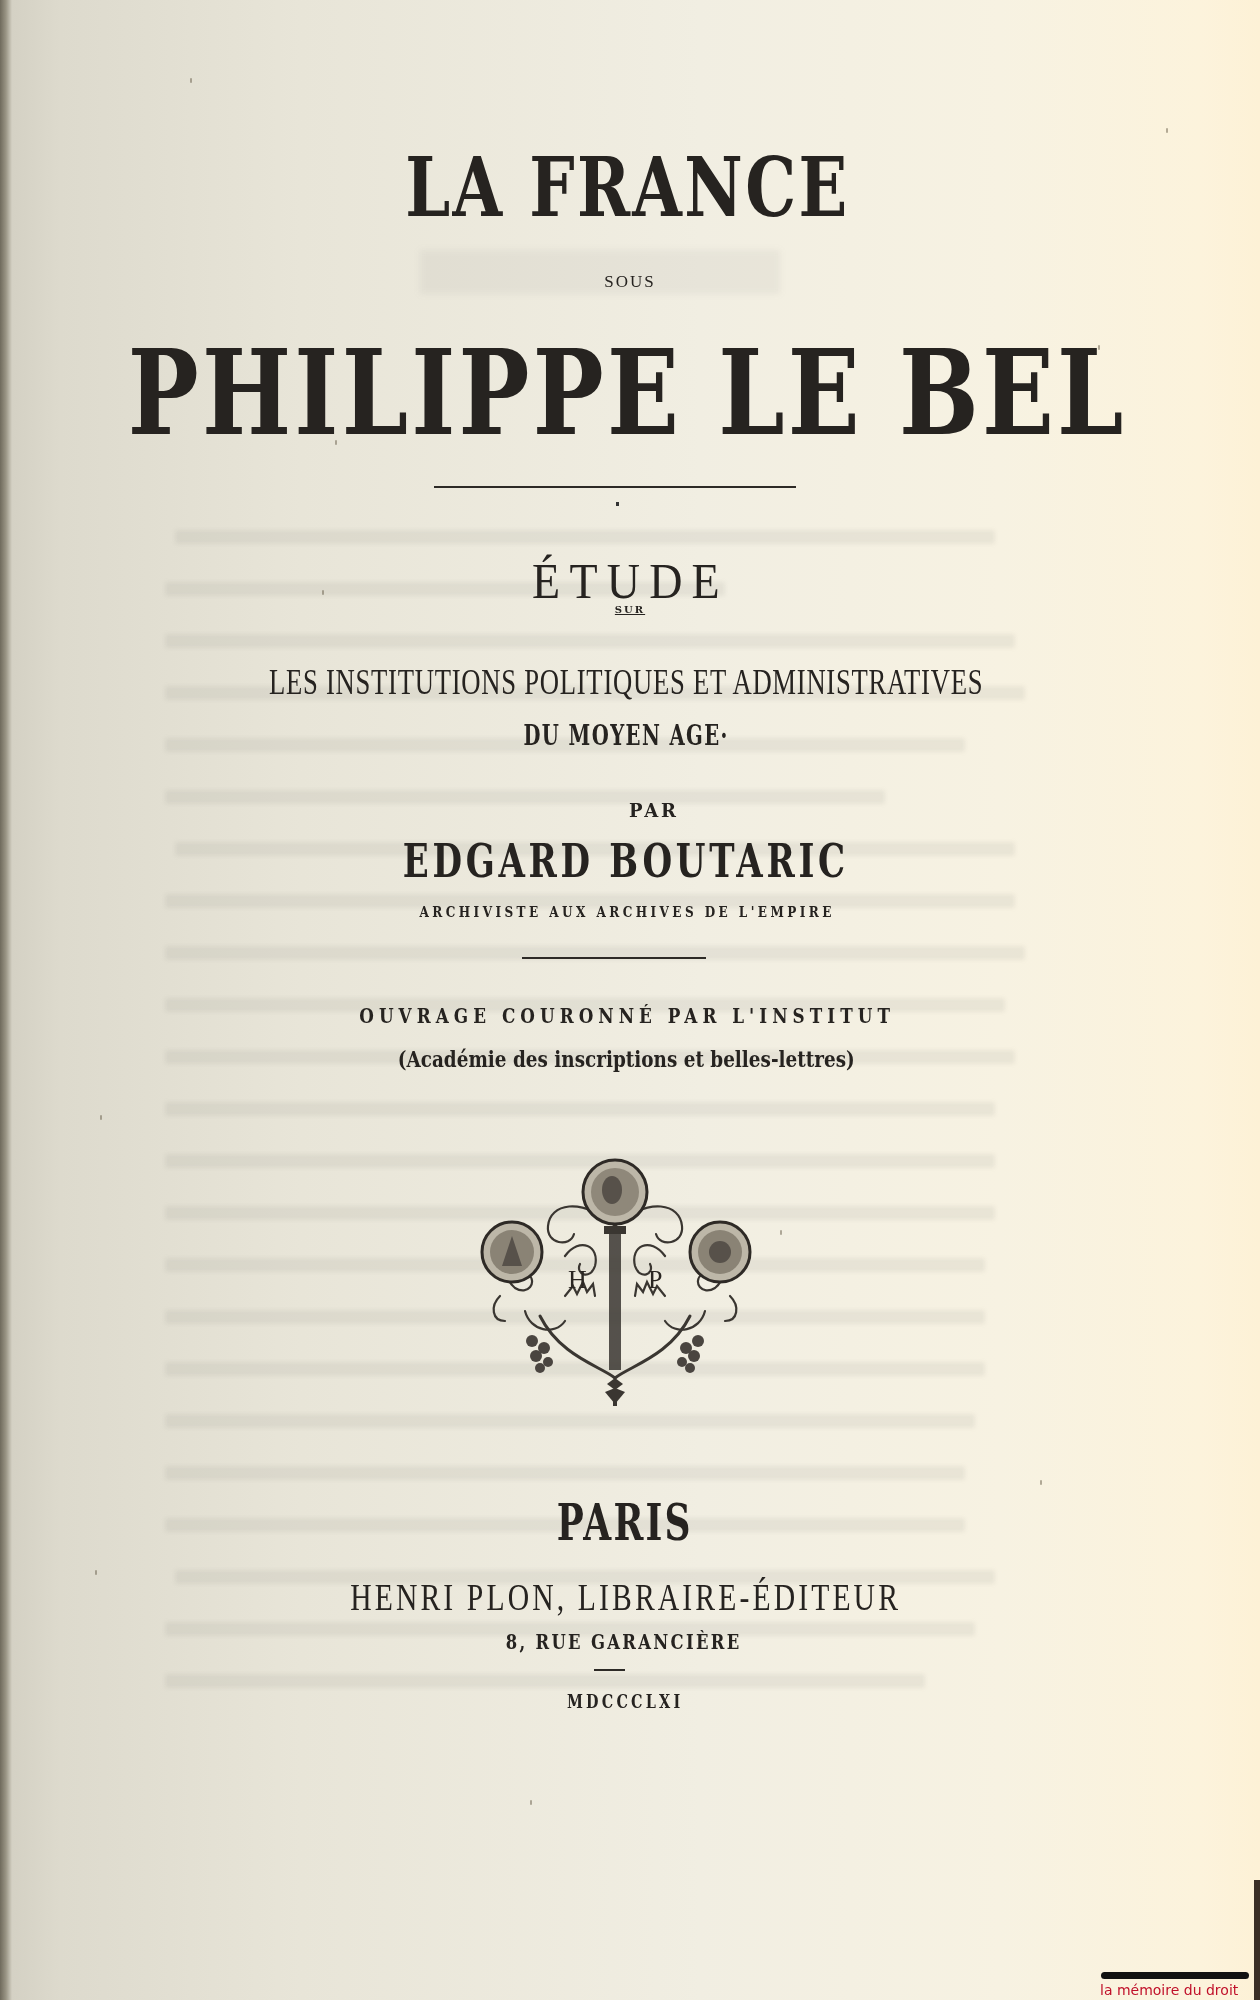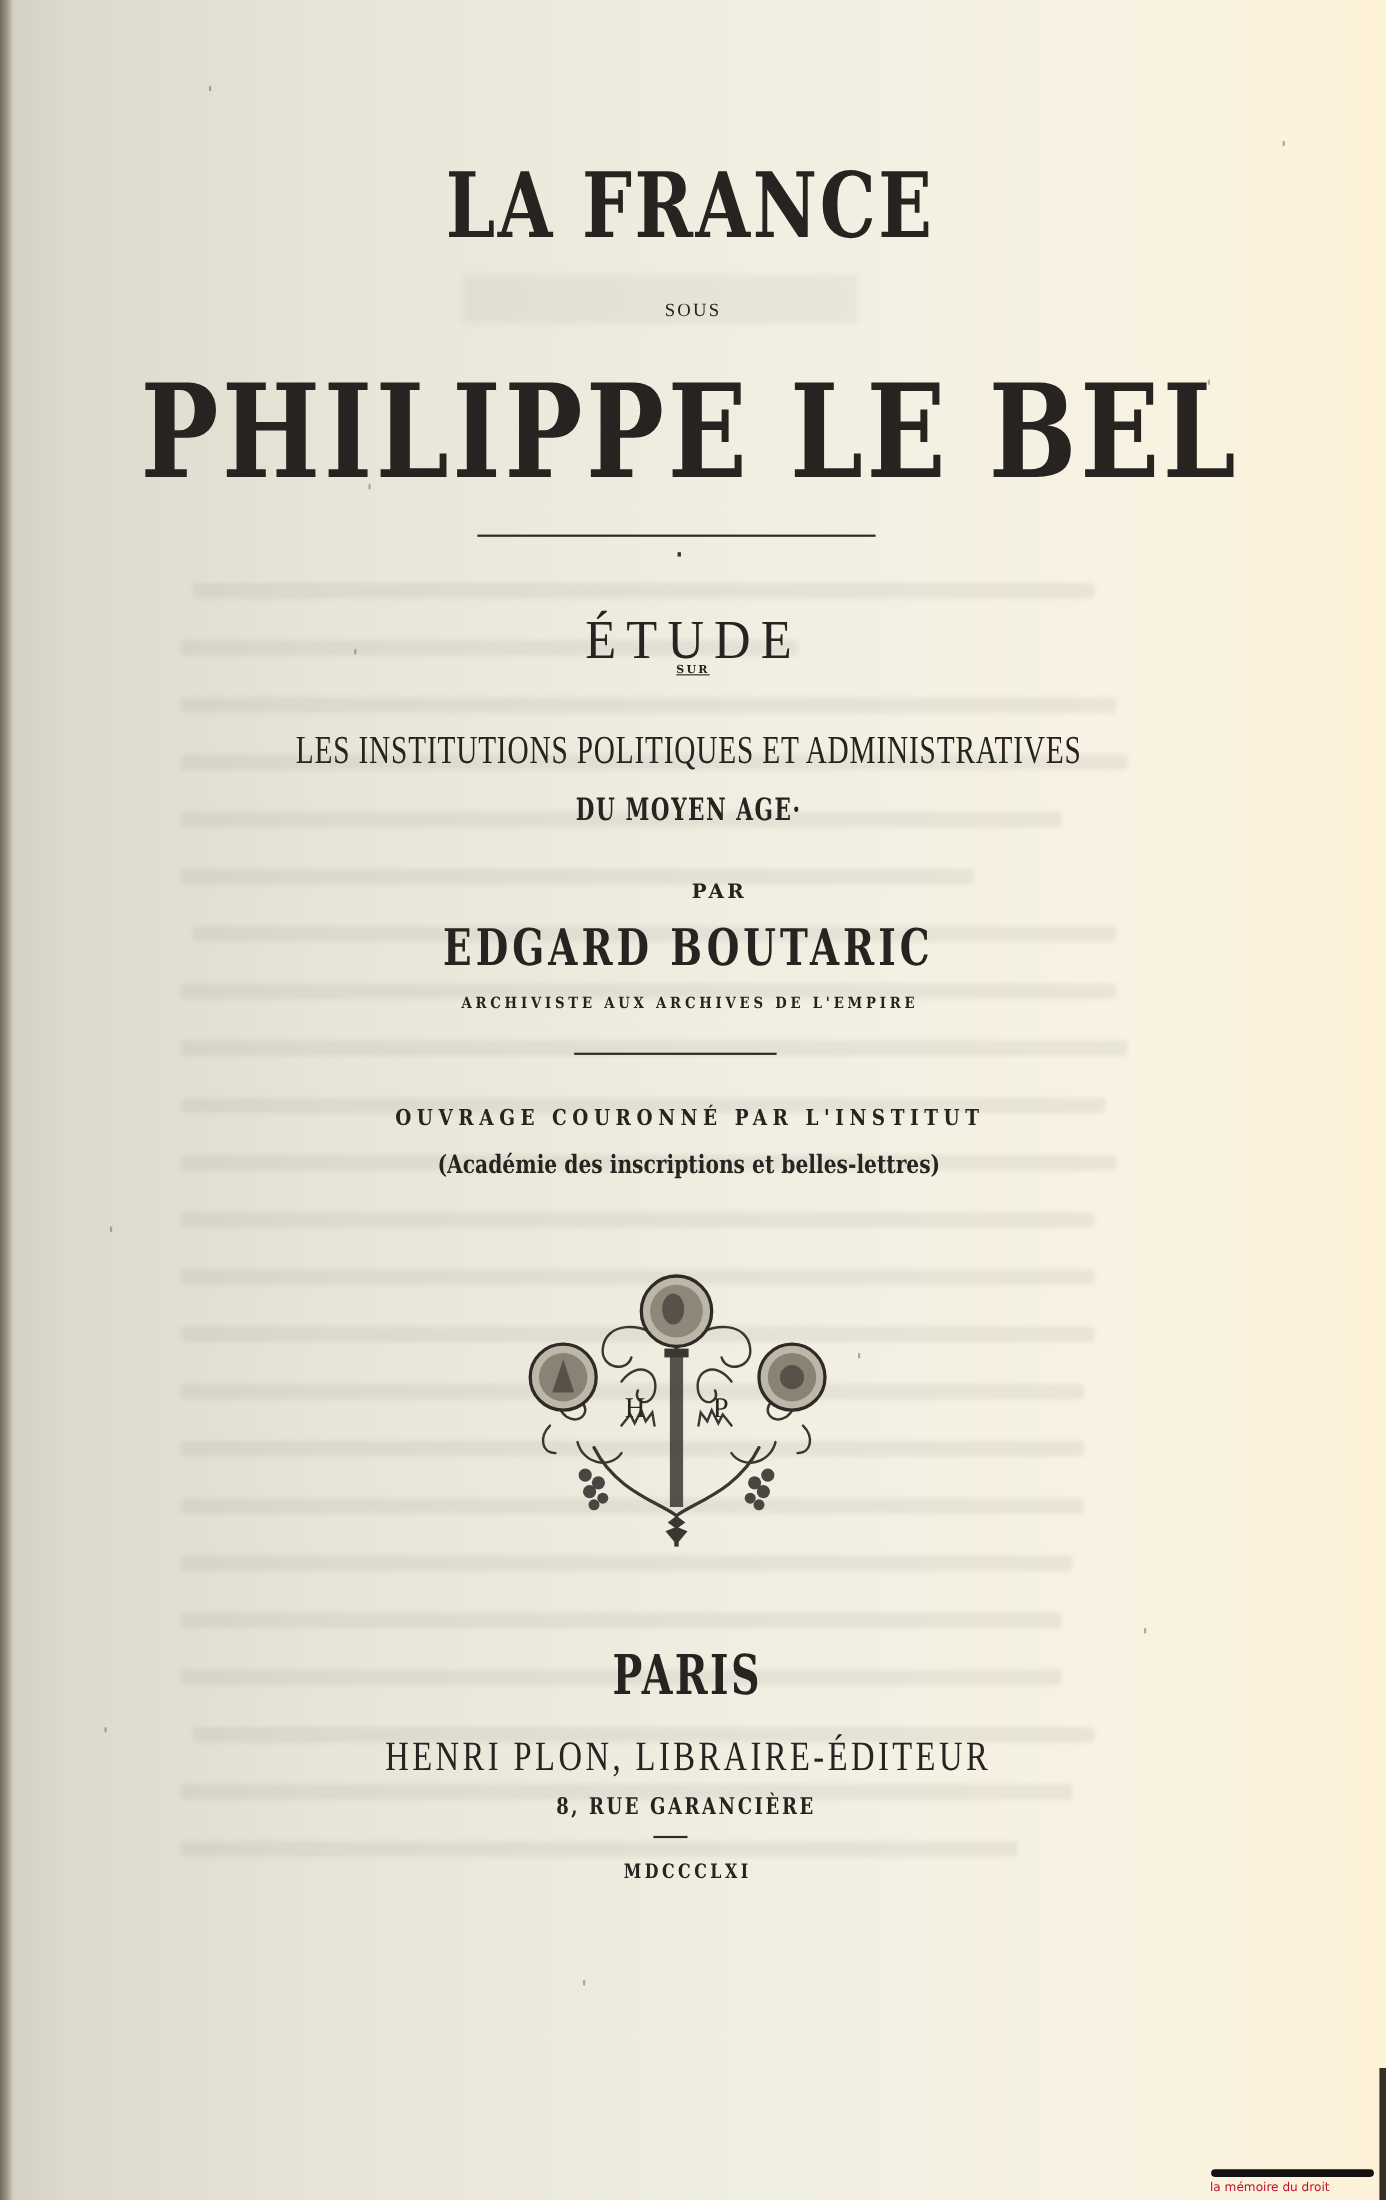--- a/index.html
+++ b/index.html
@@ -52,21 +52,21 @@
   .rule-short2 { left: 594px; top: 1669px; width: 31px; height: 2px; }
   .t-year { top: 1693px; font-size: 18px; font-weight: bold; letter-spacing: 4px; font-family: "DejaVu Serif", serif; transform: scaleX(0.80); transform-origin: 606px 0; line-height: 1; }
 
   .specks span { position: absolute; width: 2px; height: 5px; background: rgba(90,80,60,0.45); border-radius: 1px; }
 
   .logo { position: absolute; left: 1098px; top: 1888px; width: 160px; height: 112px; }
   .logo-edge { position: absolute; right: 0; top: 1880px; width: 6px; height: 120px; background: #3a2e26; }
   .logo-mdd { position: absolute; left: 0; top: 0; font-family: "DejaVu Sans", sans-serif; font-size: 72px; line-height: 1; letter-spacing: -3px; color: #c0102a; font-weight: normal; }
   .logo-mdd .hollow { color: transparent; -webkit-text-stroke: 1.5px #8a8a8a; }
   .logo-bar { position: absolute; left: 3px; top: 84px; width: 148px; height: 7px; background: #111; border-radius: 4px; }
-  .logo-tag { position: absolute; left: 2px; top: 94px; font-family: "DejaVu Sans", sans-serif; font-size: 11px; color: #c0102a; white-space: nowrap; }
+  .logo-tag { position: absolute; left: 2px; top: 94px; font-family: "DejaVu Sans", sans-serif; font-size: 14px; color: #c0102a; white-space: nowrap; }
 </style>
 </head>
 <body>
 
 <div class="ghost">
   <div class="ghead" style="left:420px; top:250px; width:360px;"></div>
   <div class="gline" style="left:175px; top:530px; width:820px;"></div>
   <div class="gline" style="left:165px; top:582px; width:560px;"></div>
   <div class="gline" style="left:165px; top:634px; width:850px;"></div>
   <div class="gline" style="left:165px; top:686px; width:860px;"></div>

